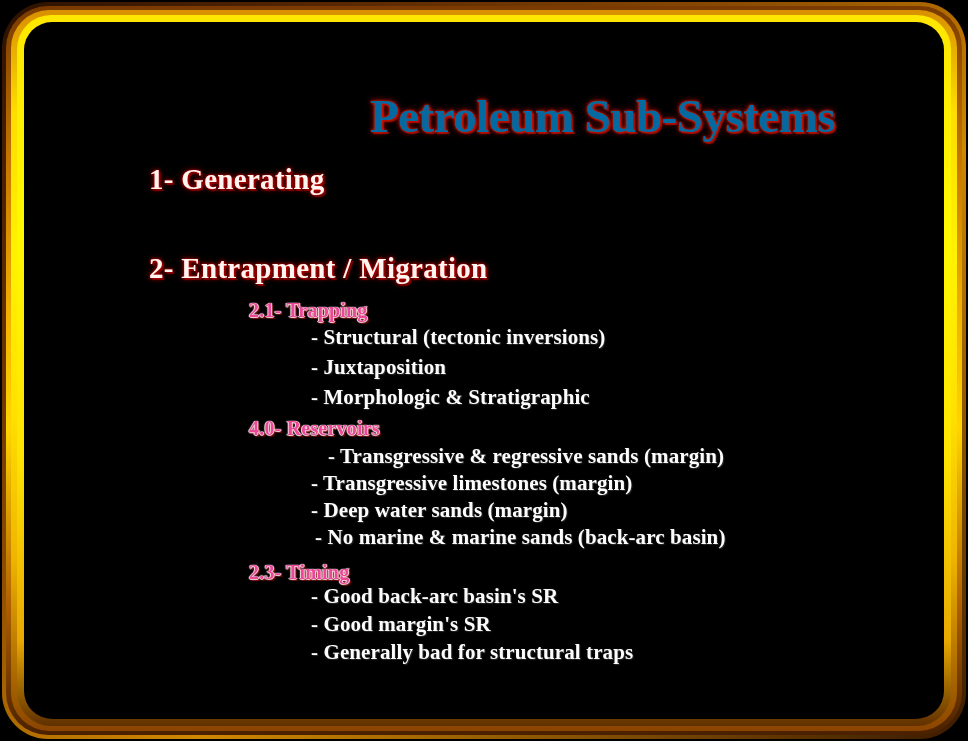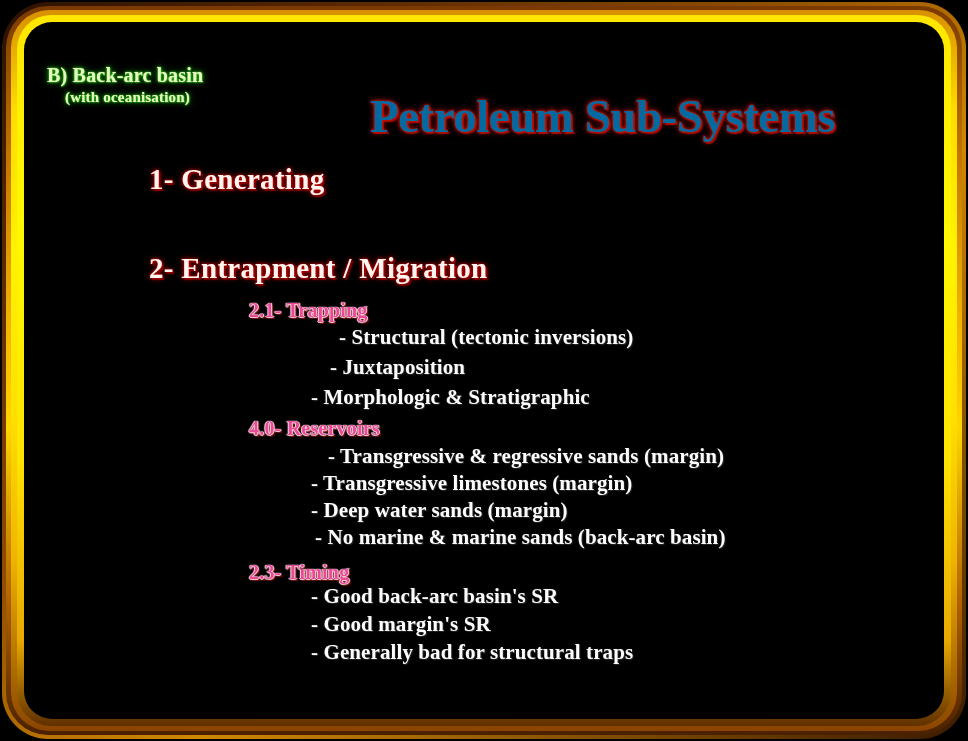--- a/index.html
+++ b/index.html
@@ -173,22 +173,22 @@
     white-space: nowrap;
     text-shadow: 1px 1px 1px #2a2a2a, 0 0 2px #1a1a1a;
   }
   .bullets-group { }
   .bullets-group > .bullet { position: absolute; }
 
   #bullets-trapping   { left: 311px; top: 325px; }
   #bullets-reservoirs { left: 311px; top: 444px; }
   #bullets-timing     { left: 311px; top: 584px; }
 
-  #bullets-trapping   .bullet:nth-child(1) { top: 0px;  left: 0px; margin-left: 28px; }
-  #bullets-trapping   .bullet:nth-child(2) { top: 30px; left: 0px; margin-left: 19px; }
+  #bullets-trapping   .bullet:nth-child(1) { top: 0px;  left: 0px; }
+  #bullets-trapping   .bullet:nth-child(2) { top: 30px; left: 0px; }
   #bullets-trapping   .bullet:nth-child(3) { top: 60px; left: 0px; }
 
   #bullets-reservoirs .bullet:nth-child(1) { top: 0px;  left: 17px; }
   #bullets-reservoirs .bullet:nth-child(2) { top: 27px; left: 0px; }
   #bullets-reservoirs .bullet:nth-child(3) { top: 54px; left: 0px; }
   #bullets-reservoirs .bullet:nth-child(4) { top: 81px; left: 4px; }
 
   #bullets-timing     .bullet:nth-child(1) { top: 0px;  left: 0px; }
   #bullets-timing     .bullet:nth-child(2) { top: 28px; left: 0px; }
   #bullets-timing     .bullet:nth-child(3) { top: 56px; left: 0px; }
@@ -199,24 +199,20 @@
 <div id="slide">
 
   <div class="frame-outer"></div>
   <div class="frame-mid"></div>
   <div class="frame-bright"></div>
   <div class="frame-glow"></div>
   <div class="frame-inner"></div>
 
   <div class="stage">
 
-    <div id="corner-label">
-      <div class="green-line l1">B) Back-arc basin</div>
-      <div class="green-line l2">(with oceanisation)</div>
-    </div>
 
     <div id="main-title">Petroleum Sub-Systems</div>
 
 
     <div id="heading-generating" class="h1-red">1- Generating</div>
 
     <div id="heading-entrapment" class="h1-red">2- Entrapment / Migration</div>
 
     <div id="subheading-trapping" class="h2-sub">2.1- Trapping</div>
     <div id="bullets-trapping" class="bullets-group">

